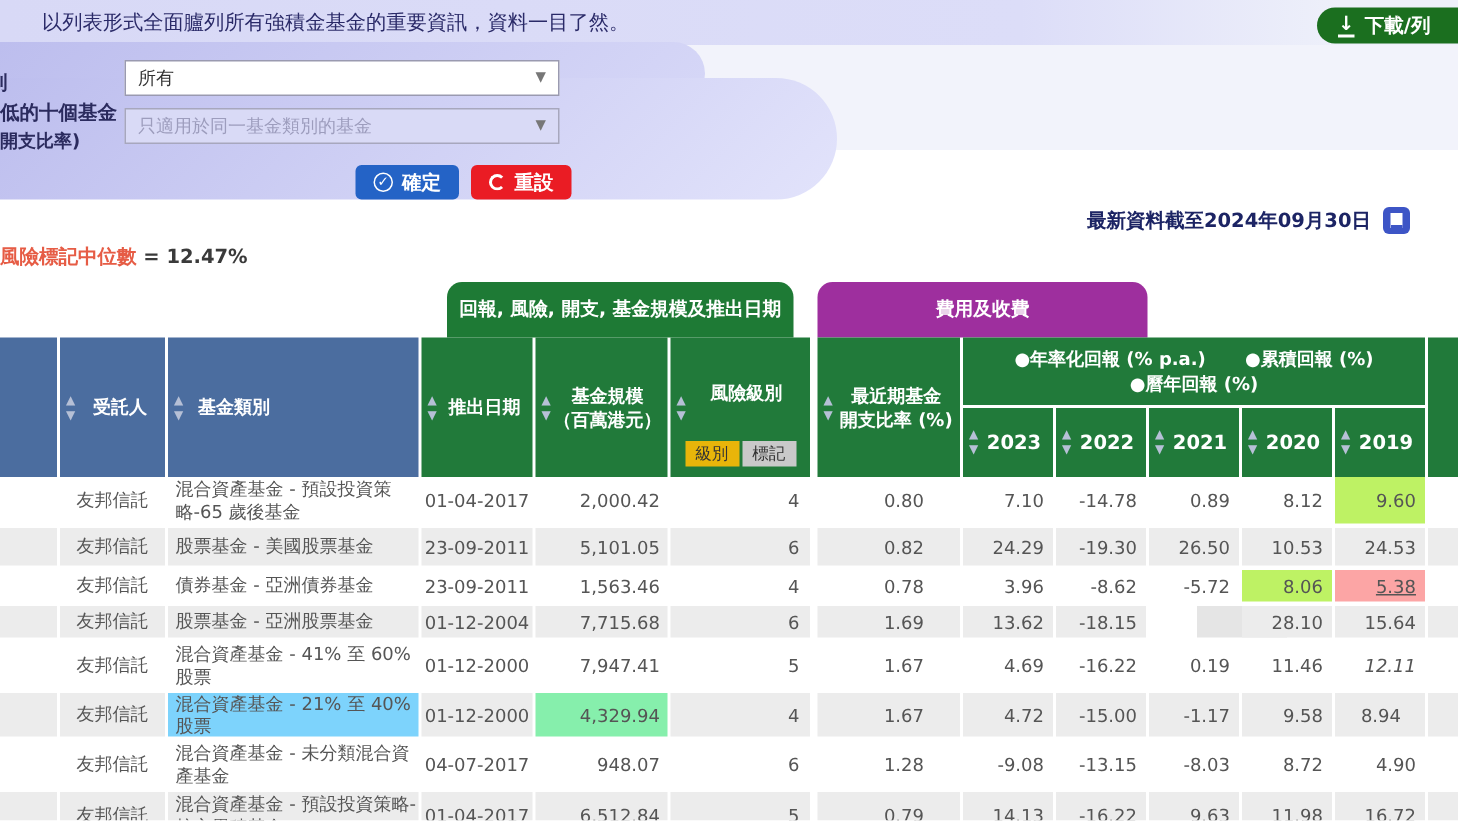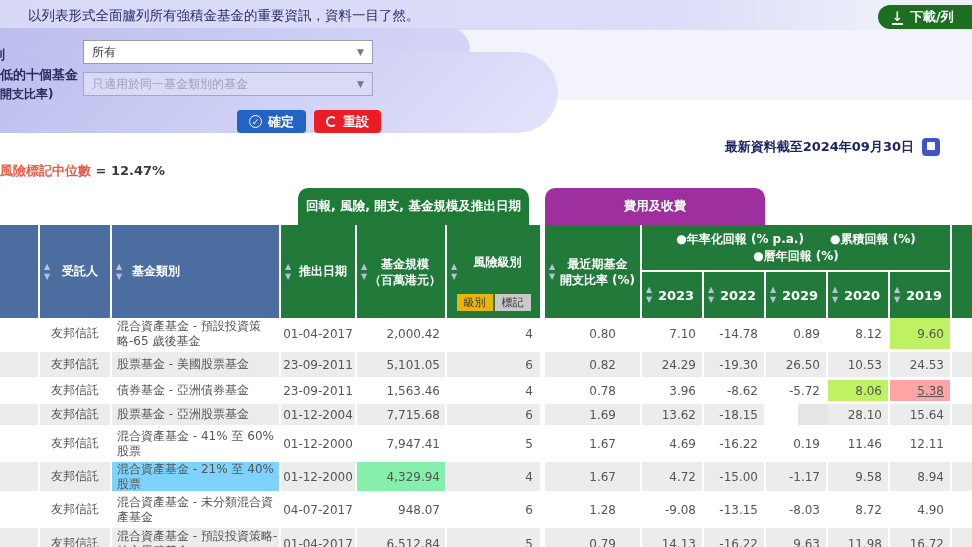--- a/index.html
+++ b/index.html
@@ -216,21 +216,21 @@
         <span>▲</span>
         <span>▼</span>
       </span>
     <span style="padding-left:8px;">2022</span>
   </div>
   <div class="yc" style="left:766px;">
     <span class="sort">
         <span>▲</span>
         <span>▼</span>
       </span>
-    <span style="padding-left:8px;">2029</span>
+    <span style="padding-left:8px;">2021</span>
   </div>
   <div class="yc" style="left:828px;">
     <span class="sort">
         <span>▲</span>
         <span>▼</span>
       </span>
     <span style="padding-left:8px;">2020</span>
   </div>
   <div class="yc" style="left:890px;">
     <span class="sort">
@@ -308,36 +308,36 @@
         <div class="cell c-center" style="left: 40px; width: 70px; height: 31px; background: rgb(255, 255, 255);">友邦信託</div>
         <div class="cell c-left" style="left: 112px; width: 167px; height: 31px; background: rgb(255, 255, 255); padding-left: 5px;">混合資產基金 - 41% 至 60% 股票</div>
         <div class="cell c-center" style="left: 281px; width: 74px; height: 31px; background: rgb(255, 255, 255);">01-12-2000</div>
         <div class="cell c-right" style="left: 357px; width: 88px; height: 31px; background: rgb(255, 255, 255); padding-right: 5px;">7,947.41</div>
         <div class="cell c-right" style="left: 447px; width: 93px; height: 31px; background: rgb(255, 255, 255); padding-right: 7px;">5</div>
         <div class="cell c-right" style="left: 545px; width: 95px; height: 31px; background: rgb(255, 255, 255); padding-right: 24px;">1.67</div>
         <div class="cell c-right" style="left: 642px; width: 60px; height: 31px; background: rgb(255, 255, 255); padding-right: 6px;">4.69</div>
         <div class="cell c-right" style="left: 704px; width: 60px; height: 31px; background: rgb(255, 255, 255); padding-right: 6px;">-16.22</div>
         <div class="cell c-right" style="left: 766px; width: 60px; height: 31px; background: rgb(255, 255, 255); padding-right: 6px;">0.19</div>
         <div class="cell c-right" style="left: 828px; width: 60px; height: 31px; background: rgb(255, 255, 255); padding-right: 6px;">11.46</div>
-        <div class="cell c-right" style="left: 890px; width: 60px; height: 31px; background: rgb(255, 255, 255); padding-right: 6px;">12.11</div>
+        <div class="cell c-right" style="left: 890px; width: 60px; height: 31px; background: rgb(255, 255, 255); padding-right: 6px; font-style: italic;">12.11</div>
         <div class="cell c-center" style="left: 952px; width: 20px; height: 31px; background: rgb(255, 255, 255);"></div>
       </div>
       <div class="row" style="height: 32px;">
         <div class="cell c-center" style="left: 0px; width: 38px; height: 29px; background: rgb(236, 236, 236);"></div>
         <div class="cell c-center" style="left: 40px; width: 70px; height: 29px; background: rgb(236, 236, 236);">友邦信託</div>
         <div class="cell c-left" style="left: 112px; width: 167px; height: 29px; background: #7dd3fc; padding-left: 5px;">混合資產基金 - 21% 至 40% 股票</div>
         <div class="cell c-center" style="left: 281px; width: 74px; height: 29px; background: rgb(236, 236, 236);">01-12-2000</div>
         <div class="cell c-right" style="left: 357px; width: 88px; height: 29px; background: #86efac; padding-right: 5px;">4,329.94</div>
         <div class="cell c-right" style="left: 447px; width: 93px; height: 29px; background: rgb(236, 236, 236); padding-right: 7px;">4</div>
         <div class="cell c-right" style="left: 545px; width: 95px; height: 29px; background: rgb(236, 236, 236); padding-right: 24px;">1.67</div>
         <div class="cell c-right" style="left: 642px; width: 60px; height: 29px; background: rgb(236, 236, 236); padding-right: 6px;">4.72</div>
         <div class="cell c-right" style="left: 704px; width: 60px; height: 29px; background: rgb(236, 236, 236); padding-right: 6px;">-15.00</div>
         <div class="cell c-right" style="left: 766px; width: 60px; height: 29px; background: rgb(236, 236, 236); padding-right: 6px;">-1.17</div>
         <div class="cell c-right" style="left: 828px; width: 60px; height: 29px; background: rgb(236, 236, 236); padding-right: 6px;">9.58</div>
-        <div class="cell c-right" style="left: 890px; width: 60px; height: 29px; background: rgb(236, 236, 236); padding-right: 6px;">8.94</div>
+        <div class="cell c-right" style="left: 890px; width: 60px; height: 29px; background: rgb(236, 236, 236); padding-right: 16px;">8.94</div>
         <div class="cell c-center" style="left: 952px; width: 20px; height: 29px; background: rgb(236, 236, 236);"></div>
       </div>
       <div class="row" style="height: 34px;">
         <div class="cell c-center" style="left: 0px; width: 38px; height: 31px; background: rgb(255, 255, 255);"></div>
         <div class="cell c-center" style="left: 40px; width: 70px; height: 31px; background: rgb(255, 255, 255);">友邦信託</div>
         <div class="cell c-left" style="left: 112px; width: 167px; height: 31px; background: rgb(255, 255, 255); padding-left: 5px;">混合資產基金 - 未分類混合資產基金</div>
         <div class="cell c-center" style="left: 281px; width: 74px; height: 31px; background: rgb(255, 255, 255);">04-07-2017</div>
         <div class="cell c-right" style="left: 357px; width: 88px; height: 31px; background: rgb(255, 255, 255); padding-right: 5px;">948.07</div>
         <div class="cell c-right" style="left: 447px; width: 93px; height: 31px; background: rgb(255, 255, 255); padding-right: 7px;">6</div>
         <div class="cell c-right" style="left: 545px; width: 95px; height: 31px; background: rgb(255, 255, 255); padding-right: 24px;">1.28</div>

